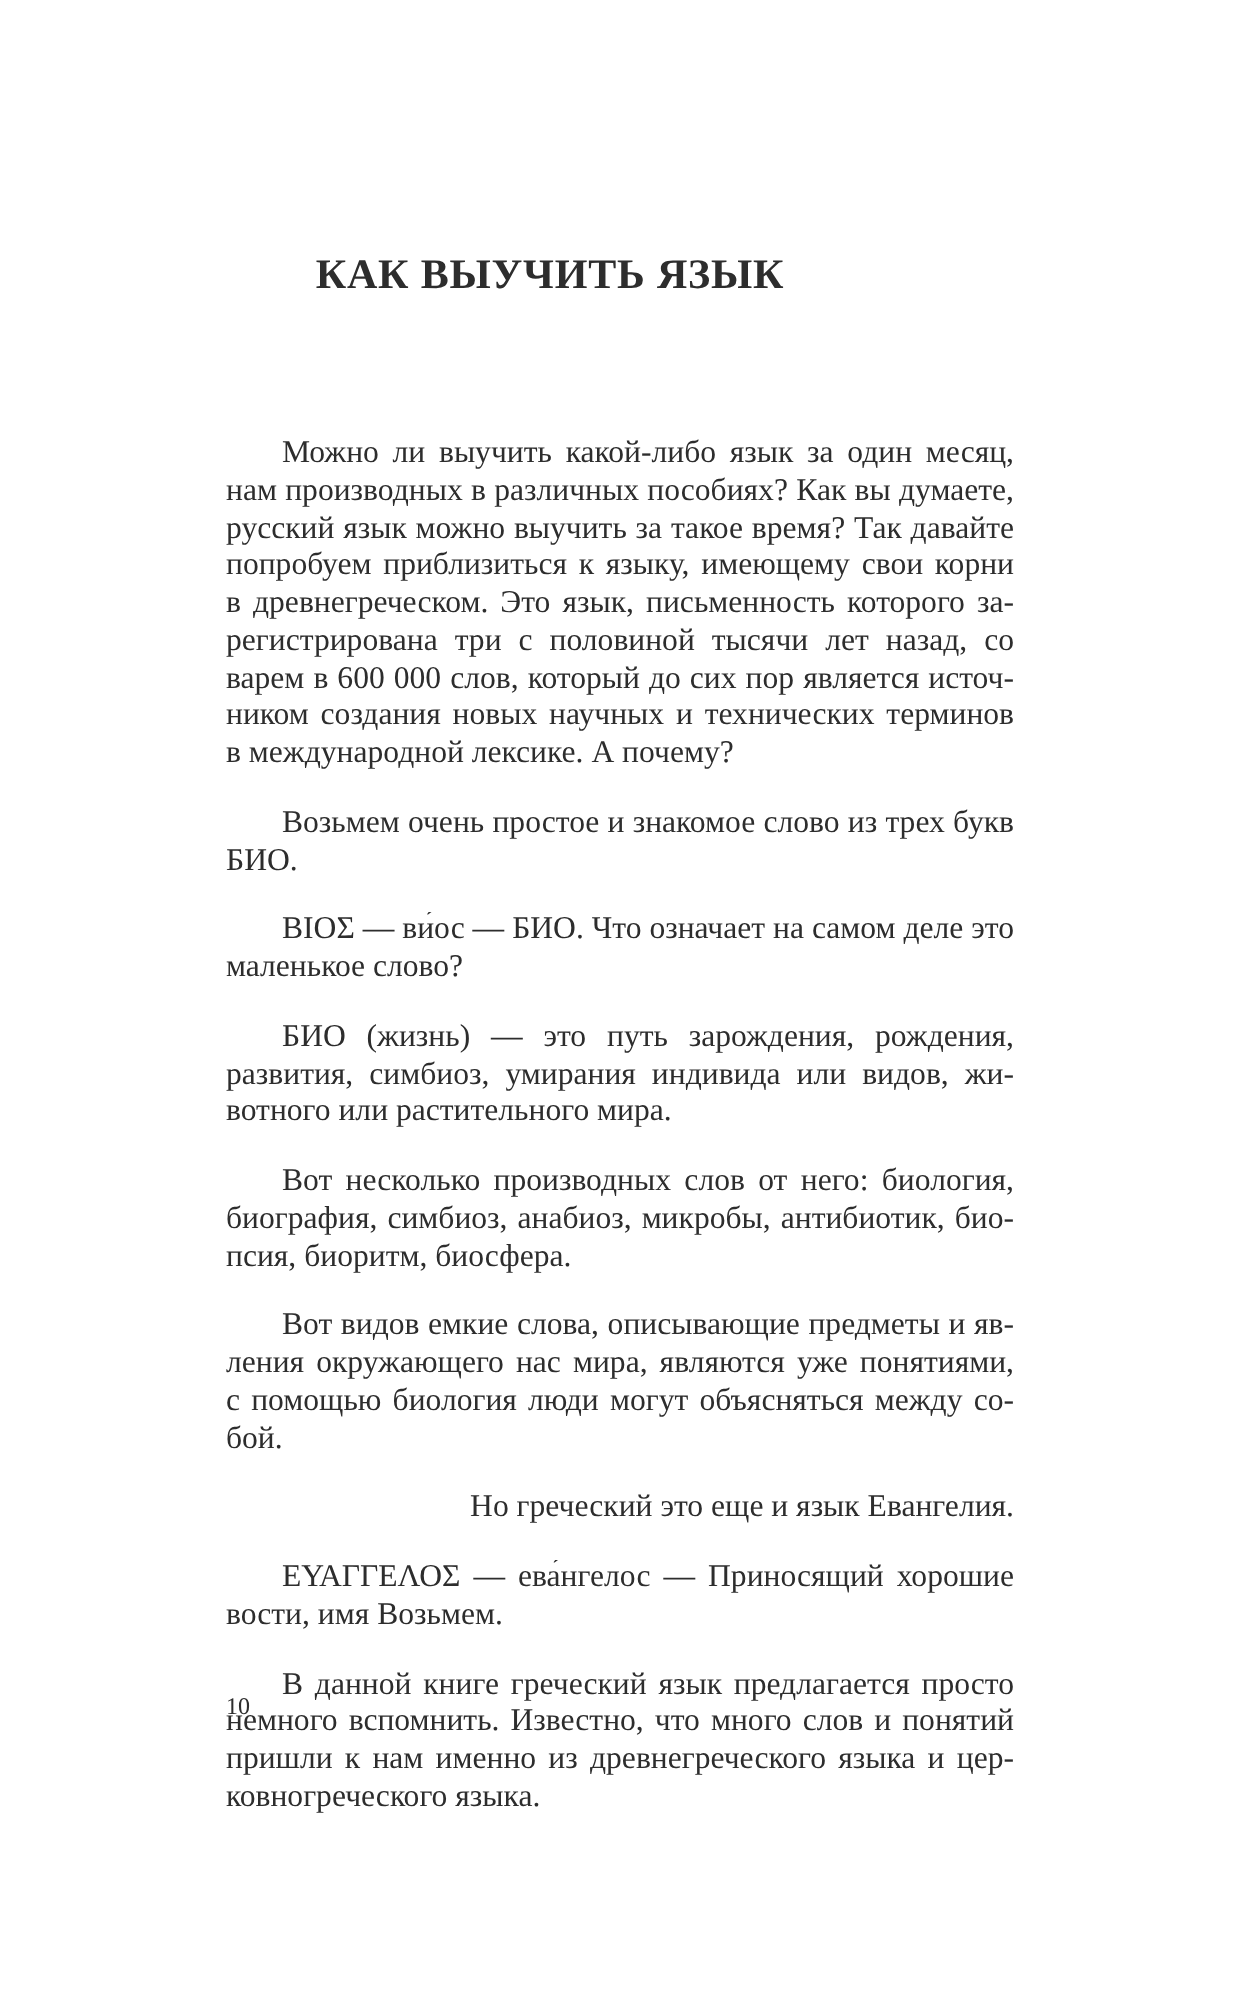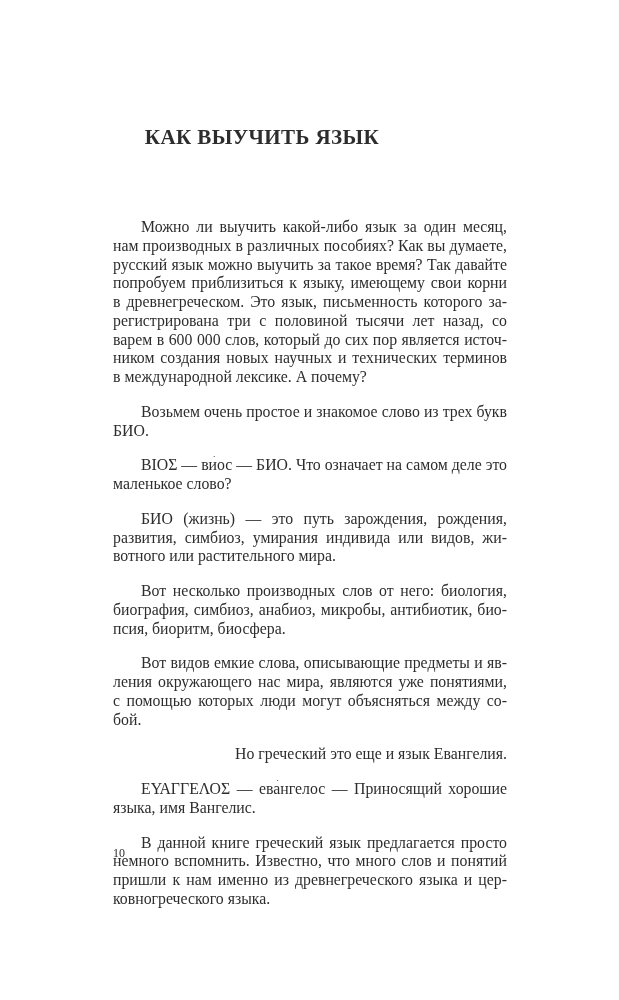--- a/index.html
+++ b/index.html
@@ -22,20 +22,21 @@
   .page-title {
     position: absolute;
     top: 125px;
     left: 0;
     width: 524px;
     text-align: center;
     font-size: 21px;
     font-weight: bold;
     letter-spacing: 0.4px;
     color: #2d2d2d;
+    padding-left: 13px;
   }
   .text-block {
     position: absolute;
     top: 202px;
     left: 97px;
     width: 426px;
     font-size: 15.8px;
     line-height: 18.75px;
     color: #2d2d2d;
   }
@@ -102,29 +103,29 @@
         <div class="line">вотного или растительного мира.</div>
       </div>
       <div class="paragraph">
         <div class="line first j">Вот несколько производных слов от него: биология,</div>
         <div class="line j">биография, симбиоз, анабиоз, микробы, антибиотик, био-</div>
         <div class="line">псия, биоритм, биосфера.</div>
       </div>
       <div class="paragraph">
         <div class="line first j">Вот видов емкие слова, описывающие предметы и яв-</div>
         <div class="line j">ления окружающего нас мира, являются уже понятиями,</div>
-        <div class="line j">с помощью которых люди могут объясняться между со-</div>
+        <div class="line j">с помощью биология люди могут объясняться между со-</div>
         <div class="line">бой.</div>
       </div>
       <div class="paragraph">
         <div class="line first">Но греческий это еще и язык Евангелия.</div>
       </div>
       <div class="paragraph">
         <div class="line first j">ΕΥΑΓΓΕΛΟΣ — ева́нгелос — Приносящий хорошие но-</div>
-        <div class="line">языка, имя Вангелис.</div>
+        <div class="line">вости, имя Возьмем.</div>
       </div>
       <div class="paragraph">
         <div class="line first j">В данной книге греческий язык предлагается просто</div>
         <div class="line j">немного вспомнить. Известно, что много слов и понятий</div>
         <div class="line j">пришли к нам именно из древнегреческого языка и цер-</div>
         <div class="line">ковногреческого языка.</div>
       </div>
     </div>
 
   <div class="page-number">10</div>

